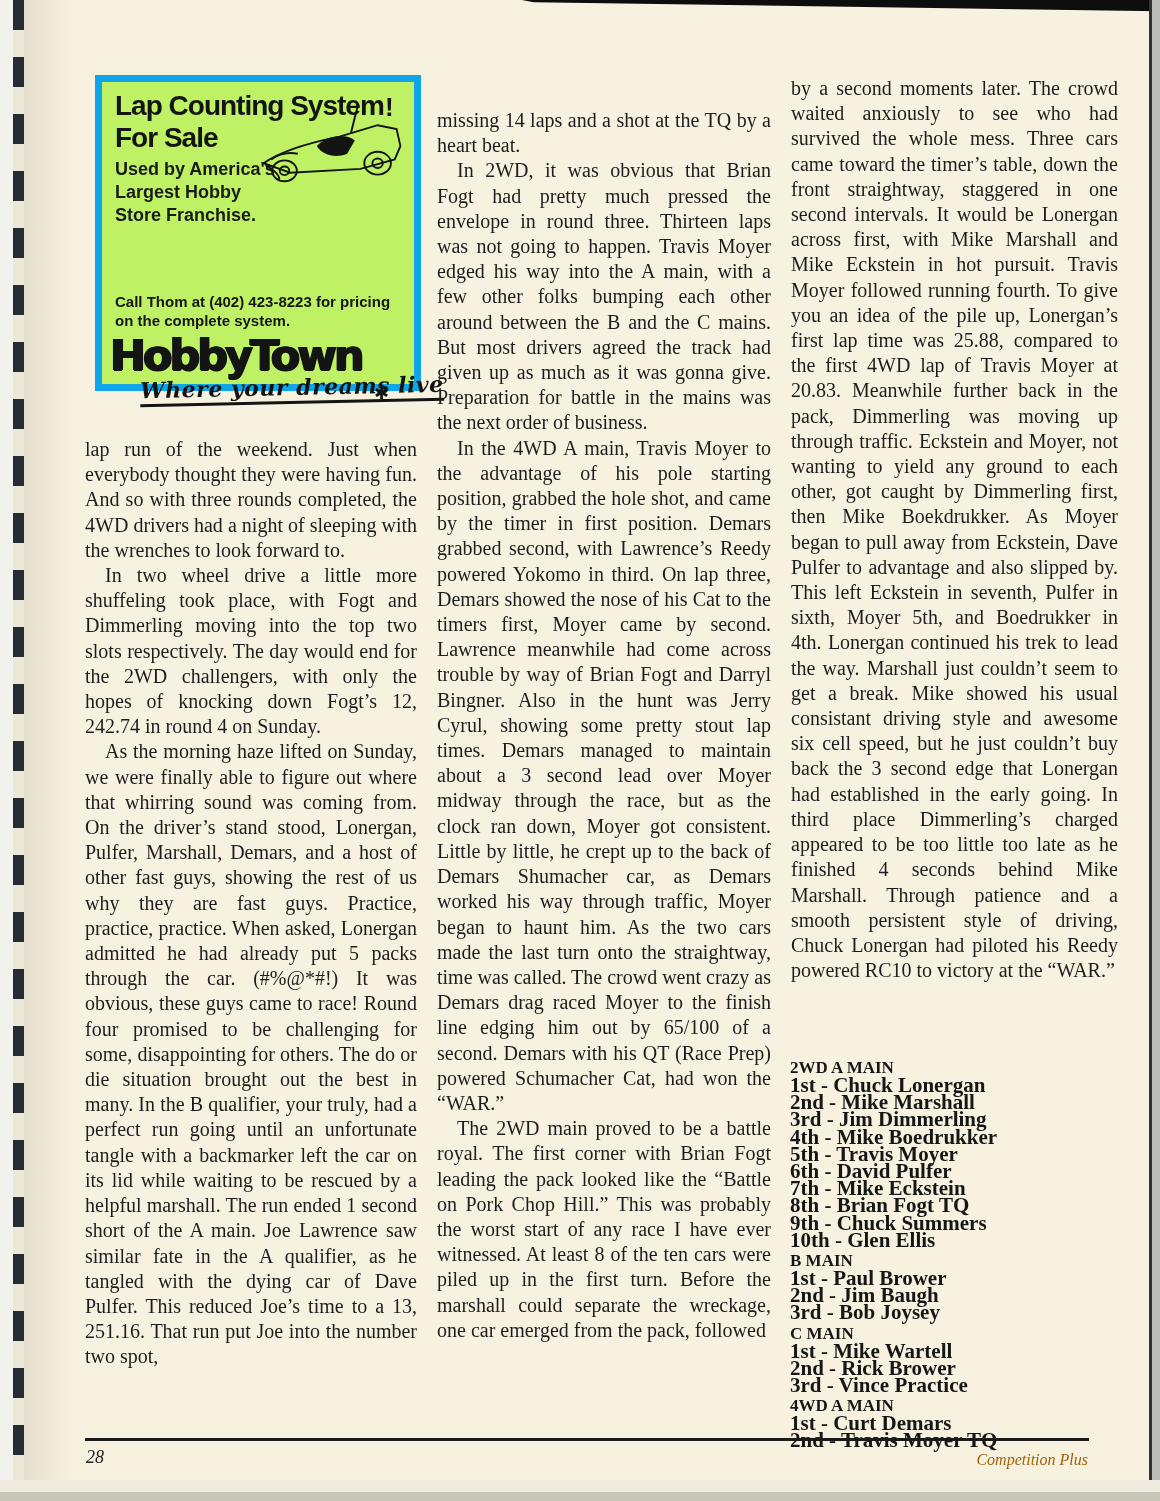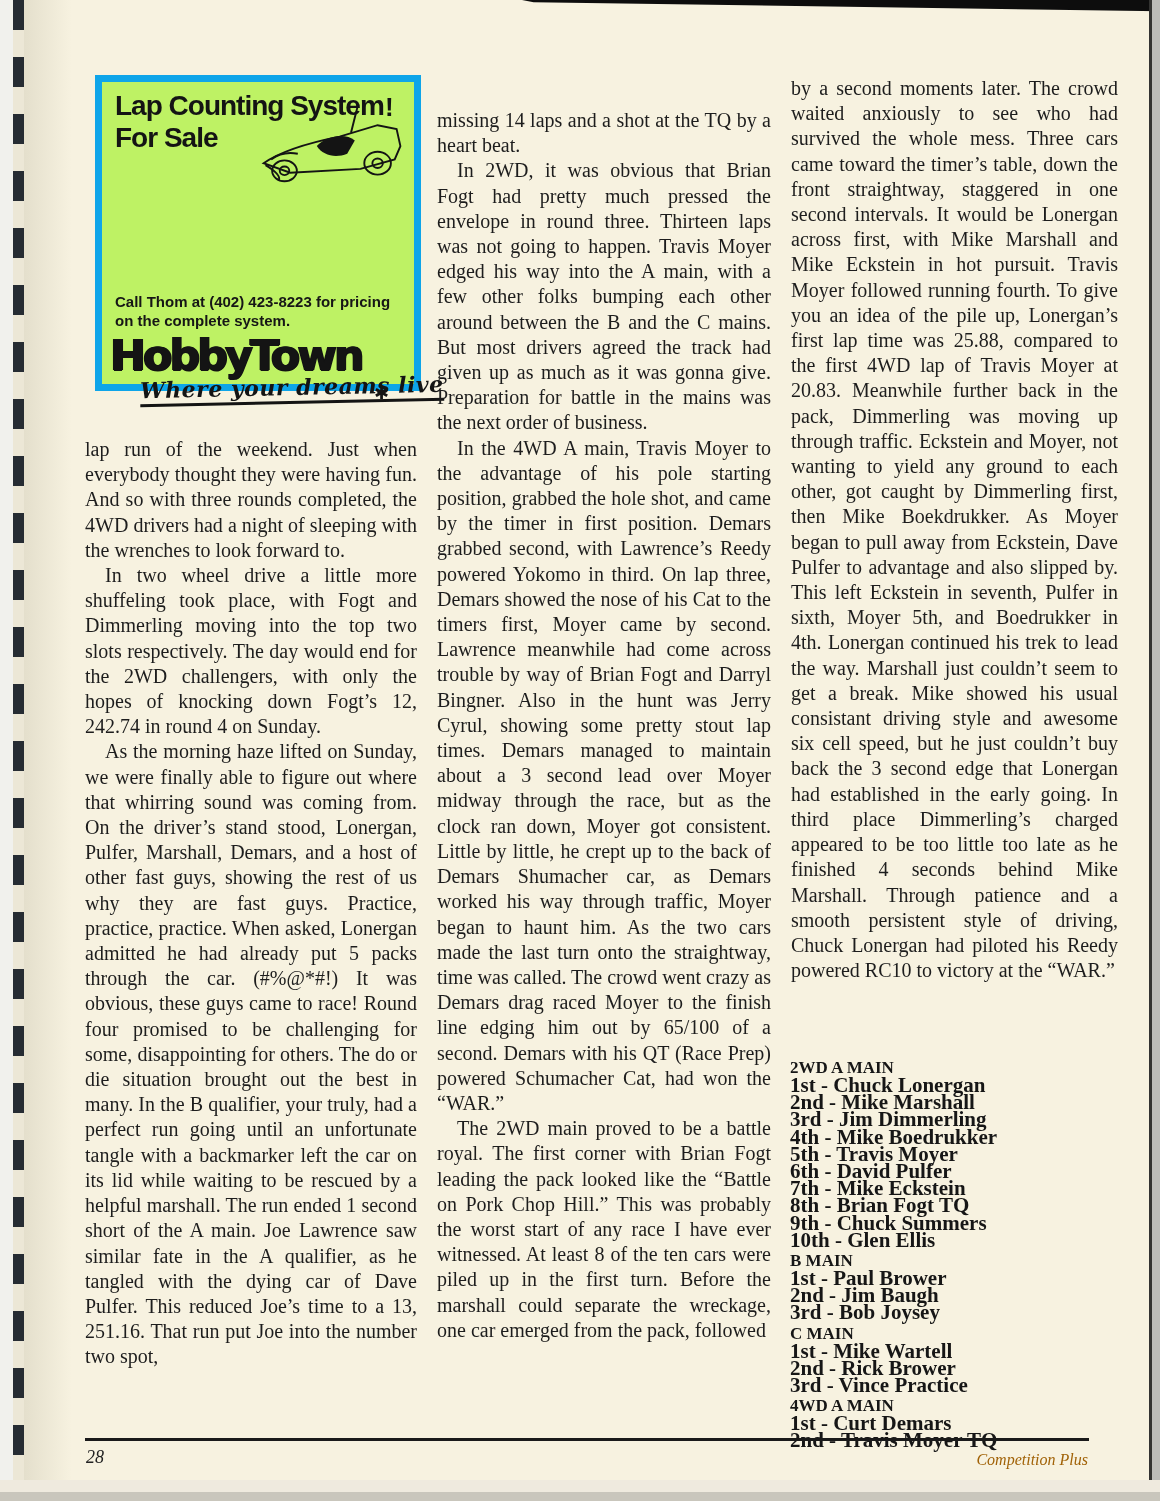--- a/index.html
+++ b/index.html
@@ -62,20 +62,21 @@
 <div class="gutter-shade"></div>
 <div class="edge-top"></div>
 <div class="edge-right"></div>
 <div class="edge-bottom-light"></div>
 <div class="edge-bottom"></div>
 
 <div class="ad-box">
   <div class="ad-title">Lap Counting System</div>
   <div class="ad-bang">!</div>
   <div class="ad-title2">For Sale</div>
+  <div class="ad-subtitle">Used by America's Largest Hobby Store Franchise.</div>
   <div class="car-art">
     <svg viewBox="0 0 160 92" fill="none" stroke="#141414" stroke-width="2">
       <line x1="100" y1="30" x2="107" y2="2"></line>
       <path d="M8 62 C28 48, 58 40, 88 34 L128 22 L148 26 L152 44 L146 58 L110 68 L36 72 Z"></path>
       <path d="M64 44 C74 33, 94 30, 104 38 L96 52 C84 57, 70 54, 64 44 Z" fill="#141414" stroke="none"></path>
       <path d="M16 58 C24 52, 34 50, 44 52"></path>
       <ellipse cx="30" cy="70" rx="13" ry="11"></ellipse>
       <ellipse cx="30" cy="70" rx="5" ry="4.5"></ellipse>
       <ellipse cx="128" cy="62" rx="14" ry="12"></ellipse>
       <ellipse cx="128" cy="62" rx="5.5" ry="5"></ellipse>

